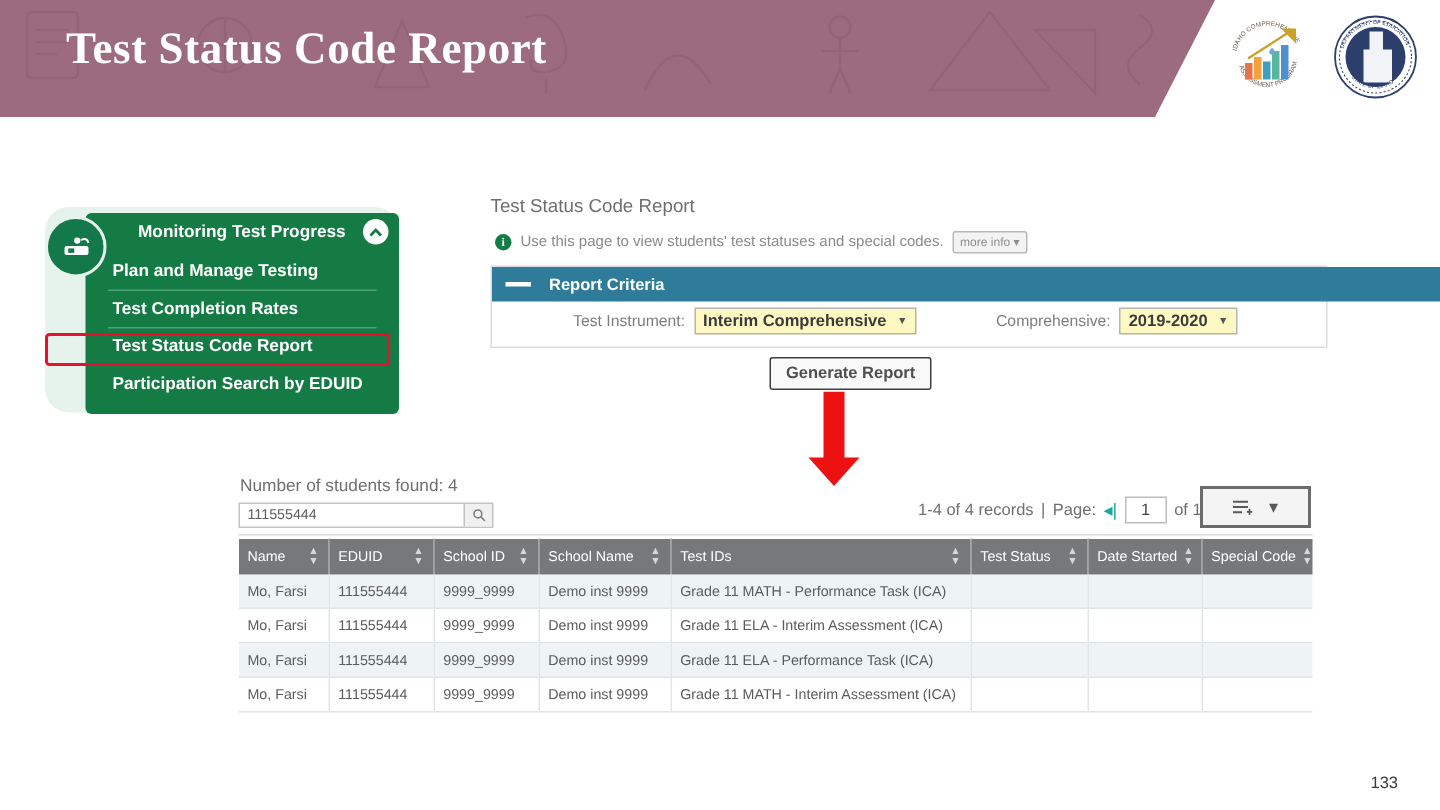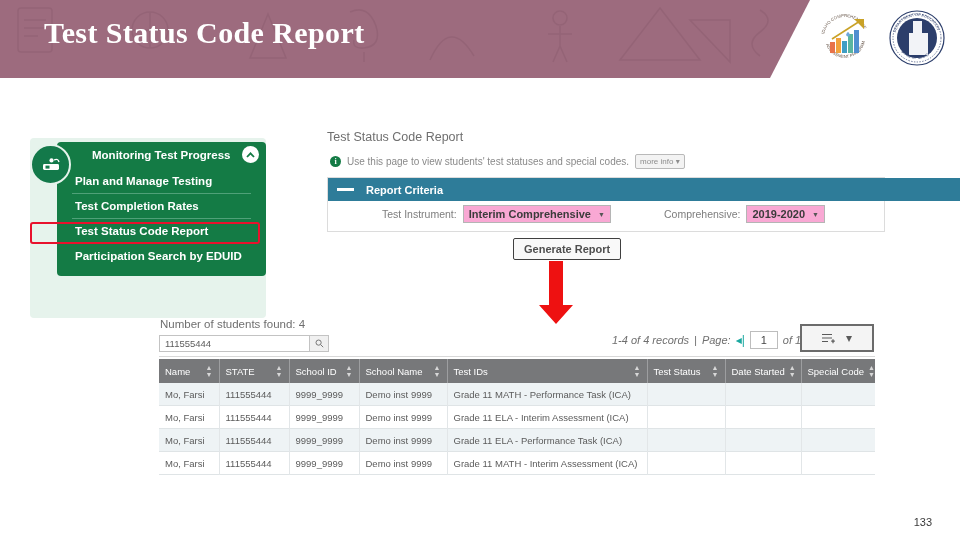--- a/index.html
+++ b/index.html
@@ -29,22 +29,22 @@
     color:#ffffff;
     font-family:"Liberation Serif", serif;
     font-size:30px;font-weight:700;letter-spacing:.4px;
     white-space:nowrap;
   }
   .logos{position:absolute;right:14px;top:9px;display:flex;gap:14px;align-items:center;}
   .logo-icap,.logo-seal{width:58px;height:58px;position:relative;}
 
   
   .menu-card{
-    position:absolute;left:30px;top:138px;width:236px;height:180px;
-    background:#e6f3ec;border-radius:4px;
+    position:absolute;left:30px;top:138px;width:236px;height:137px;
+    background:#e6f3ec;border-radius:16px;
   }
   .menu-inner{
     position:absolute;left:27px;top:4px;width:209px;height:134px;
     background:#147b45;border-radius:4px 4px 4px 4px;
   }
   .menu-head{
     position:absolute;left:0;top:0;width:209px;height:25px;
     display:flex;align-items:center;
   }
   .menu-head-label{
@@ -94,21 +94,21 @@
     display:flex;align-items:center;
   }
   .crit-minus{
     width:17px;height:3px;background:#ffffff;margin-left:9px;margin-right:12px;
   }
   .crit-head-label{color:#ffffff;font-size:11px;font-weight:700;}
   .crit-body{position:absolute;left:0;top:23px;width:556px;height:30px;}
   .crit-field{position:absolute;display:flex;align-items:center;gap:6px;}
   .crit-label{color:#7d7d7d;font-size:10.5px;white-space:nowrap;}
   .crit-select{
-    border:1px solid #b5b5b5;background:#f9a8d4;color:#3b3b3b;
+    border:1px solid #b5b5b5;background:#fef9c3;color:#3b3b3b;
     font-size:11px;font-weight:700;padding:2px 5px;white-space:nowrap;
     display:flex;align-items:center;gap:7px;
   }
   .caret{font-size:7px;color:#555;}
 
   .btn-row{position:absolute;left:513px;top:238px;display:flex;gap:18px;}
   .btn{
     border:1px solid #9a9a9a;background:#f7f7f7;color:#6f6f6f;
     font-size:11px;font-weight:700;padding:4px 10px;white-space:nowrap;border-radius:2px;
   }
@@ -124,21 +124,21 @@
     border:1px solid #c3c3c3;background:#ffffff;box-sizing:border-box;
     display:flex;align-items:center;
   }
   .search-val{color:#5d5d5d;font-size:9.5px;padding-left:5px;}
   .search-btn{
     position:absolute;right:0;top:0;width:18px;height:15px;background:#f0f0f0;
     border-left:1px solid #c3c3c3;display:flex;align-items:center;justify-content:center;
   }
 
   .pager{position:absolute;left:612px;top:331px;display:flex;align-items:center;gap:5px;}
-  .pager-text{color:#6f6f6f;font-size:11px;white-space:nowrap;font-style:italic;}
+  .pager-text{color:#6f6f6f;font-size:11px;white-space:nowrap;}
   .pg-arrow{color:#1aa8a0;font-size:12px;}
   .pg-input{
     border:1px solid #bdbdbd;background:#fff;width:26px;height:16px;
     display:flex;align-items:center;justify-content:center;
     color:#444;font-size:11px;
   }
   .pager-menu{
     position:absolute;left:800px;top:324px;width:74px;height:28px;
     border:2px solid #6b6b6b;background:#f4f4f4;box-sizing:border-box;
     display:flex;align-items:center;justify-content:center;gap:10px;color:#5a5a5a;font-size:12px;
@@ -359,21 +359,21 @@
   <thead>
     <tr>
       <th>
           <div class="th-in">
             <span>Name</span>
             <span class="sort">▲<br>▼</span>
           </div>
         </th>
       <th>
           <div class="th-in">
-            <span>STATE</span>
+            <span>EDUID</span>
             <span class="sort">▲<br>▼</span>
           </div>
         </th>
       <th>
           <div class="th-in">
             <span>School ID</span>
             <span class="sort">▲<br>▼</span>
           </div>
         </th>
       <th>

